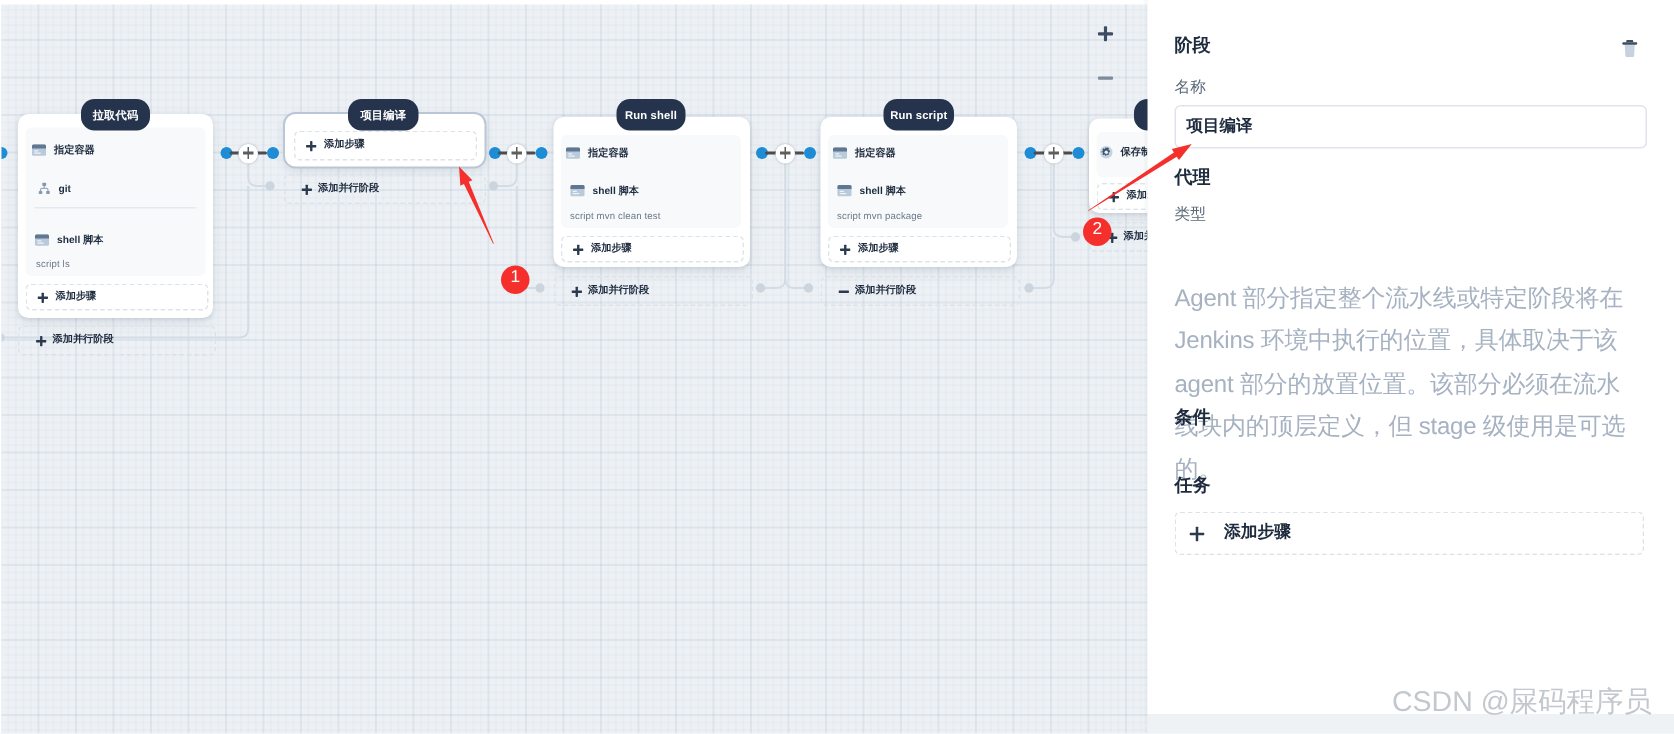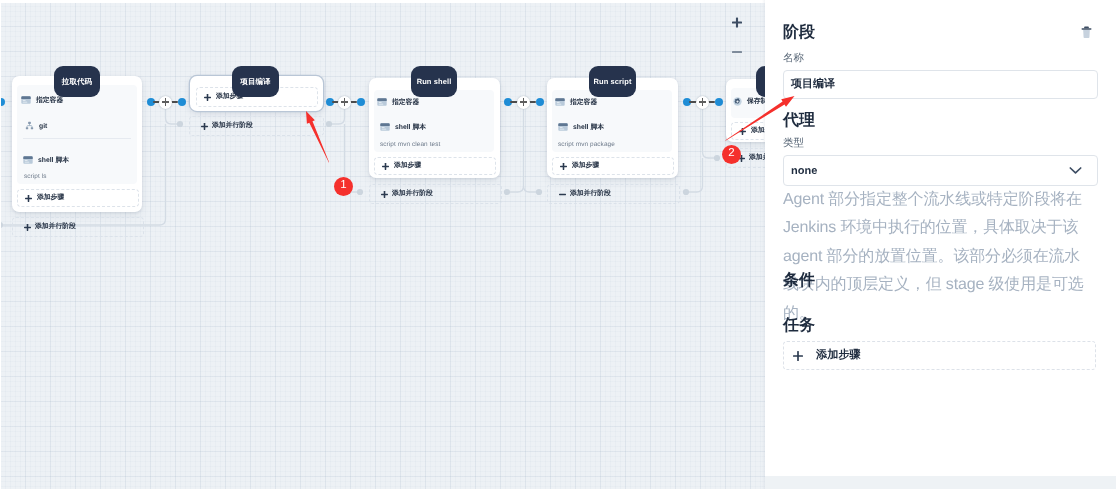--- a/index.html
+++ b/index.html
@@ -23,21 +23,21 @@
   
   .zoomctl{position:absolute;width:20px;text-align:center;color:#3e4b5c;
            font-size:19px;line-height:20px;font-weight:400;cursor:pointer;user-select:none;}
 
   
   .stage{position:absolute;}
   .card{position:absolute;background:#fff;border-radius:7px;
         box-shadow:0 1px 3px rgba(40,60,90,.13),0 3px 10px rgba(40,60,90,.07);}
   .card.sel{box-shadow:0 0 0 1.3px #b9c6d6,0 2px 7px rgba(40,60,90,.14);}
   .badge{position:absolute;background:#26334d;color:#fff;border-radius:9px;
-         height:31px;line-height:17px;font-size:7.5px;font-weight:700;
+         height:21px;line-height:17px;font-size:7.5px;font-weight:700;
          text-align:center;letter-spacing:.1px;white-space:nowrap;z-index:4;
          display:flex;align-items:center;justify-content:center;}
   .inner{position:absolute;background:#f7f9fb;border-radius:4px;}
   .steprow{position:absolute;display:flex;align-items:center;}
   .steprow .lbl{font-size:6.8px;font-weight:700;color:#1e2b3e;white-space:nowrap;}
   .scriptline{position:absolute;font-size:6.4px;color:#6b7889;white-space:nowrap;letter-spacing:.1px;}
   .divider{position:absolute;height:1px;background:#e6eaf0;}
   .dashbtn{position:absolute;border:1px dashed #dde3ea;border-radius:4px;
            display:flex;align-items:center;background:transparent;}
   .dashbtn .plus{width:7px;height:7px;margin-left:7px;display:flex;align-items:center;justify-content:center;}
@@ -58,21 +58,21 @@
   .prow .plus{width:7px;height:7px;margin-left:11px;display:flex;align-items:center;justify-content:center;}
   .prow .t{font-size:6.8px;font-weight:700;color:#1e2b3e;margin-left:4px;white-space:nowrap;}
 
   
   .ic{display:inline-block;flex:0 0 auto;}
 
   
   .panel{position:absolute;left:765px;top:0;width:351px;height:476px;background:#fff;}
   .panel-shadow{position:absolute;left:762px;top:0;width:4px;height:489px;
       background:linear-gradient(to right, rgba(90,110,140,.0), rgba(90,110,140,.10));}
-  .ptitle{position:absolute;font-size:16px;font-weight:700;color:#1e2b3e;}
+  .ptitle{position:absolute;font-size:12px;font-weight:700;color:#1e2b3e;}
   .plabel{position:absolute;font-size:10.5px;color:#5a6878;}
   .pfield{position:absolute;border:1px solid #dfe4ea;border-radius:4px;background:#fff;
           display:flex;align-items:center;}
   .pfield .v{font-size:11px;font-weight:700;color:#1e2b3e;margin-left:7px;}
   .phelp{position:absolute;font-size:16px;line-height:1.78;color:#a6b2c1;letter-spacing:-0.15px;}
   .psub{position:absolute;font-size:10.6px;color:#a6b2c1;font-weight:400;}
   .pbtn{position:absolute;border:1px dashed #dde2e9;border-radius:4px;display:flex;align-items:center;}
   .pbtn .plus{width:10px;height:10px;margin-left:9px;display:flex;align-items:center;justify-content:center;}
   .pbtn .t{font-size:11.2px;font-weight:700;color:#1e2b3e;margin-left:13px;}
   .footer{position:absolute;left:765px;top:476px;width:351px;height:13px;background:#eef2f5;}
@@ -395,28 +395,20 @@
         <path d="M7.5 1.9h5c.6 0 1.1.5 1.1 1.1v1.3H6.4V3c0-.6.5-1.1 1.1-1.1z" fill="#3d4d63"></path>
         <path d="M4.9 7.2h10.2l-.6 11.1a1.3 1.3 0 0 1-1.3 1.2H6.8a1.3 1.3 0 0 1-1.3-1.2L4.9 7.2z" fill="#c7d2de"></path>
       </svg>
     </div>
     <div class="plabel" style="left:18px;top:52px;">名称</div>
     <div class="pfield" style="left:18px;top:70px;width:313px;height:27px;">
       <span class="v">项目编译</span>
     </div>
     <div class="ptitle" style="left:18px;top:110px;">代理</div>
     <div class="plabel" style="left:18px;top:137px;">类型</div>
-    <div class="pfield" style="left:18px;top:155px;width:313px;height:29px;">
-      <span class="v">none</span>
-      <span style="position:absolute;right:15px;top:6px;">
-        <svg width="13" height="9" viewBox="0 0 14 9" fill="none" stroke="#3d4d63" stroke-width="1.8" stroke-linecap="round" stroke-linejoin="round">
-            <path d="M1.4 1.8L7 7.1l5.6-5.3"></path>
-          </svg>
-      </span>
-    </div>
     <div class="phelp" style="left:18px;top:186px;width:308px;">Agent 部分指定整个流水线或特定阶段将在 Jenkins 环境中执行的位置，具体取决于该 agent 部分的放置位置。该部分必须在流水线块内的顶层定义，但 stage 级使用是可选的。</div>
     <div class="ptitle" style="left:18px;top:250px;margin-top:20px;">条件</div>
     <div class="ptitle" style="left:18px;top:315px;">任务</div>
     <div class="pbtn" style="left:18px;top:341px;width:311px;height:27px;">
       <span class="plus">
           <svg width="10" height="10" viewBox="0 0 12 12">
             <rect x="0" y="5" width="12" height="2" rx="0.6" fill="#2b3a4f"></rect>
             <rect x="5" y="0" width="2" height="12" rx="0.6" fill="#2b3a4f"></rect>
           </svg>
         </span>
@@ -428,13 +420,14 @@
   <svg class="anno">
     <g>
       <path d="M306.0 111.0 L306.9 123.8 L309.3 122.7 L328.8 162.6 L329.2 162.4 L312.5 121.2 L314.9 120.2 Z" fill="#f5302c"></path>
     </g>
     <g>
       <path d="M794.5 96.0 L781.2 99.3 L782.6 101.6 L725.4 140.3 L725.6 140.7 L784.5 104.5 L786.0 106.7 Z" fill="#f5302c"></path>
     </g>
   </svg>
   <div class="marker" style="left:334px;top:177px;width:19px;height:19px;">1</div>
   <div class="marker" style="left:722px;top:145px;width:19px;height:19px;">2</div>
+  <div class="wmark" style="left:928px;top:455px;">CSDN @屎码程序员</div>
 </div>
 
 </body></html>

